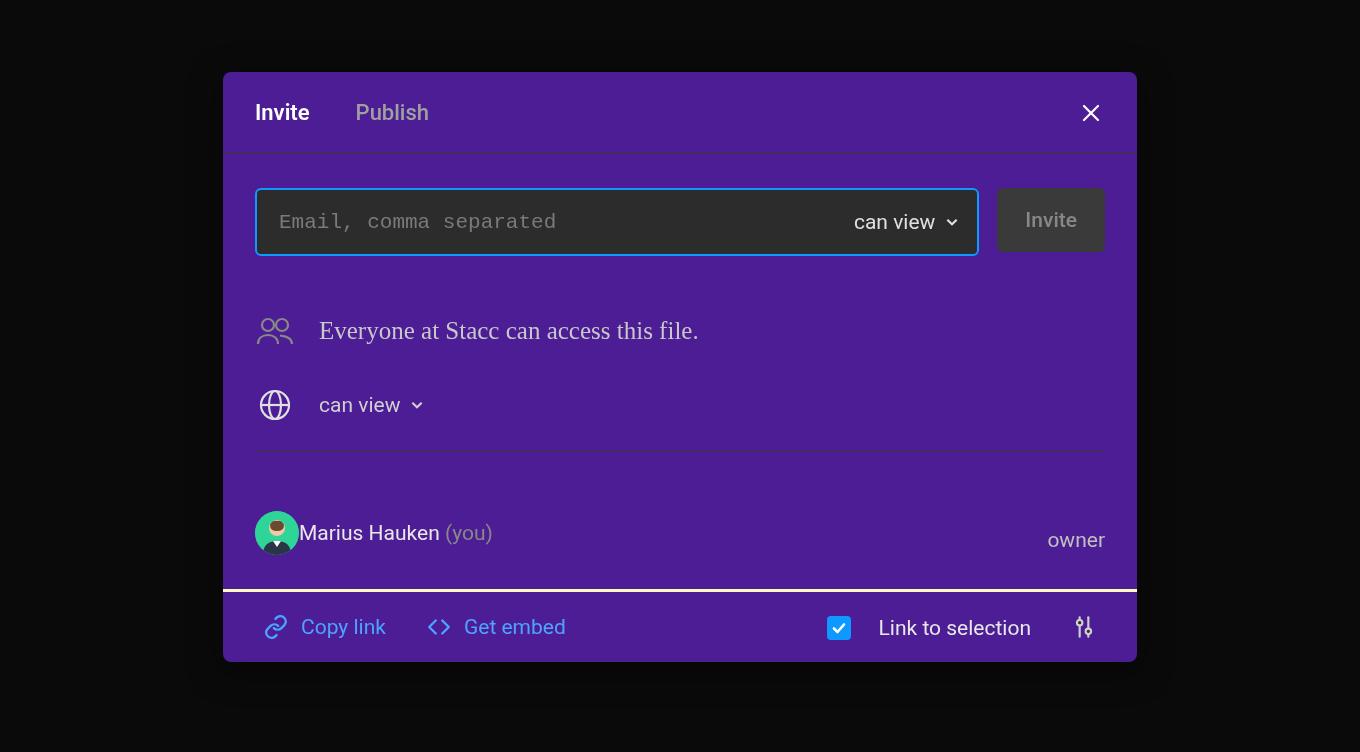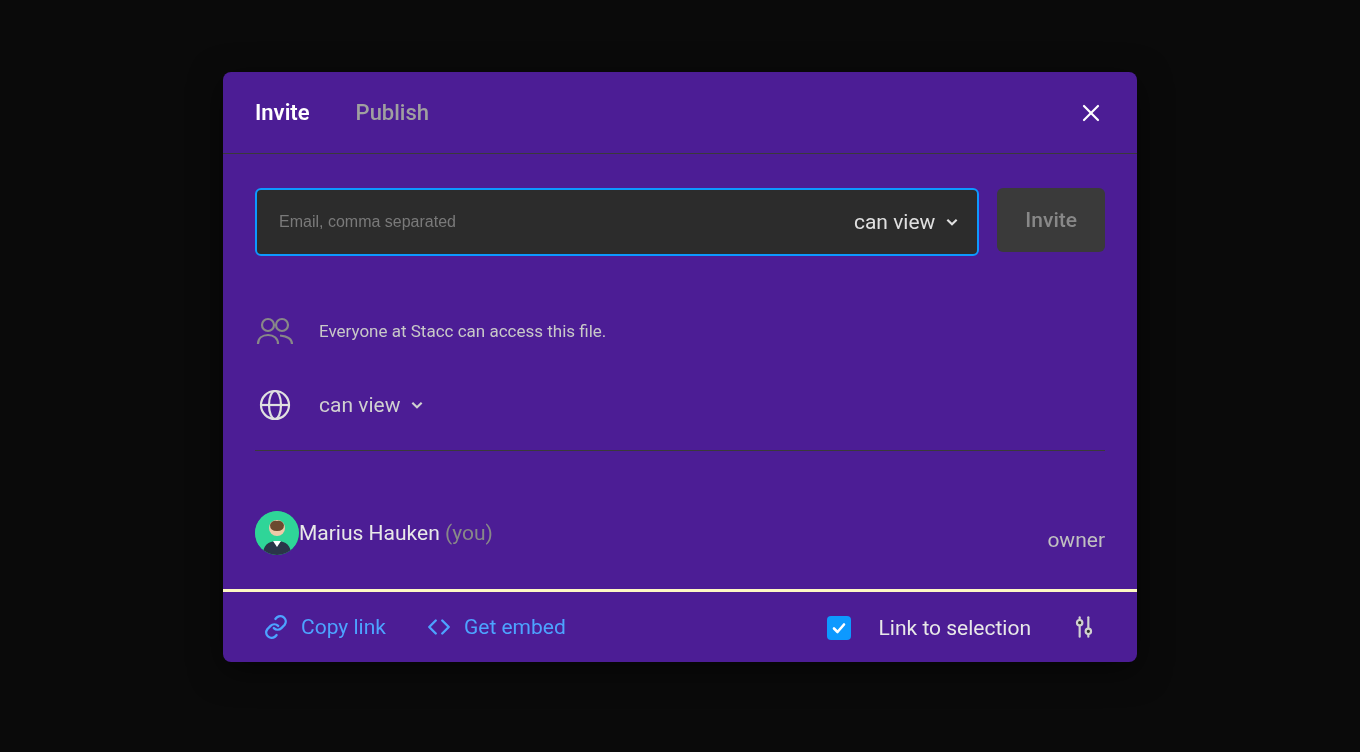--- a/index.html
+++ b/index.html
@@ -83,22 +83,22 @@
       height: 68px;
       padding: 0 18px 0 22px;
     }
 
     .email-input {
       flex: 1;
       background: transparent;
       border: none;
       outline: none;
       color: #ffffff;
-      font-size: 16px;
-      font-family: Liberation Sans, sans-serif;
+      font-size: 21px;
+      font-family: Liberation Mono, monospace;
     }
 
     .email-input::placeholder {
       color: #7a7a7a;
     }
 
     .permission-select {
       display: flex;
       align-items: center;
       gap: 10px;
@@ -136,25 +136,26 @@
       height: 34px;
       display: flex;
       align-items: center;
       justify-content: center;
       color: #888;
       flex-shrink: 0;
     }
 
     .access-label {
       color: #c8c8c8;
-      font-size: 17px;
+      font-size: 25px;
       flex: 1;
       display: flex;
       align-items: center;
       gap: 10px;
+      font-family: Liberation Serif, serif;
     }
 
     .access-permission {
       display: flex;
       align-items: center;
       gap: 10px;
       color: #d0d0d0;
       font-size: 21px;
       cursor: pointer;
     }

